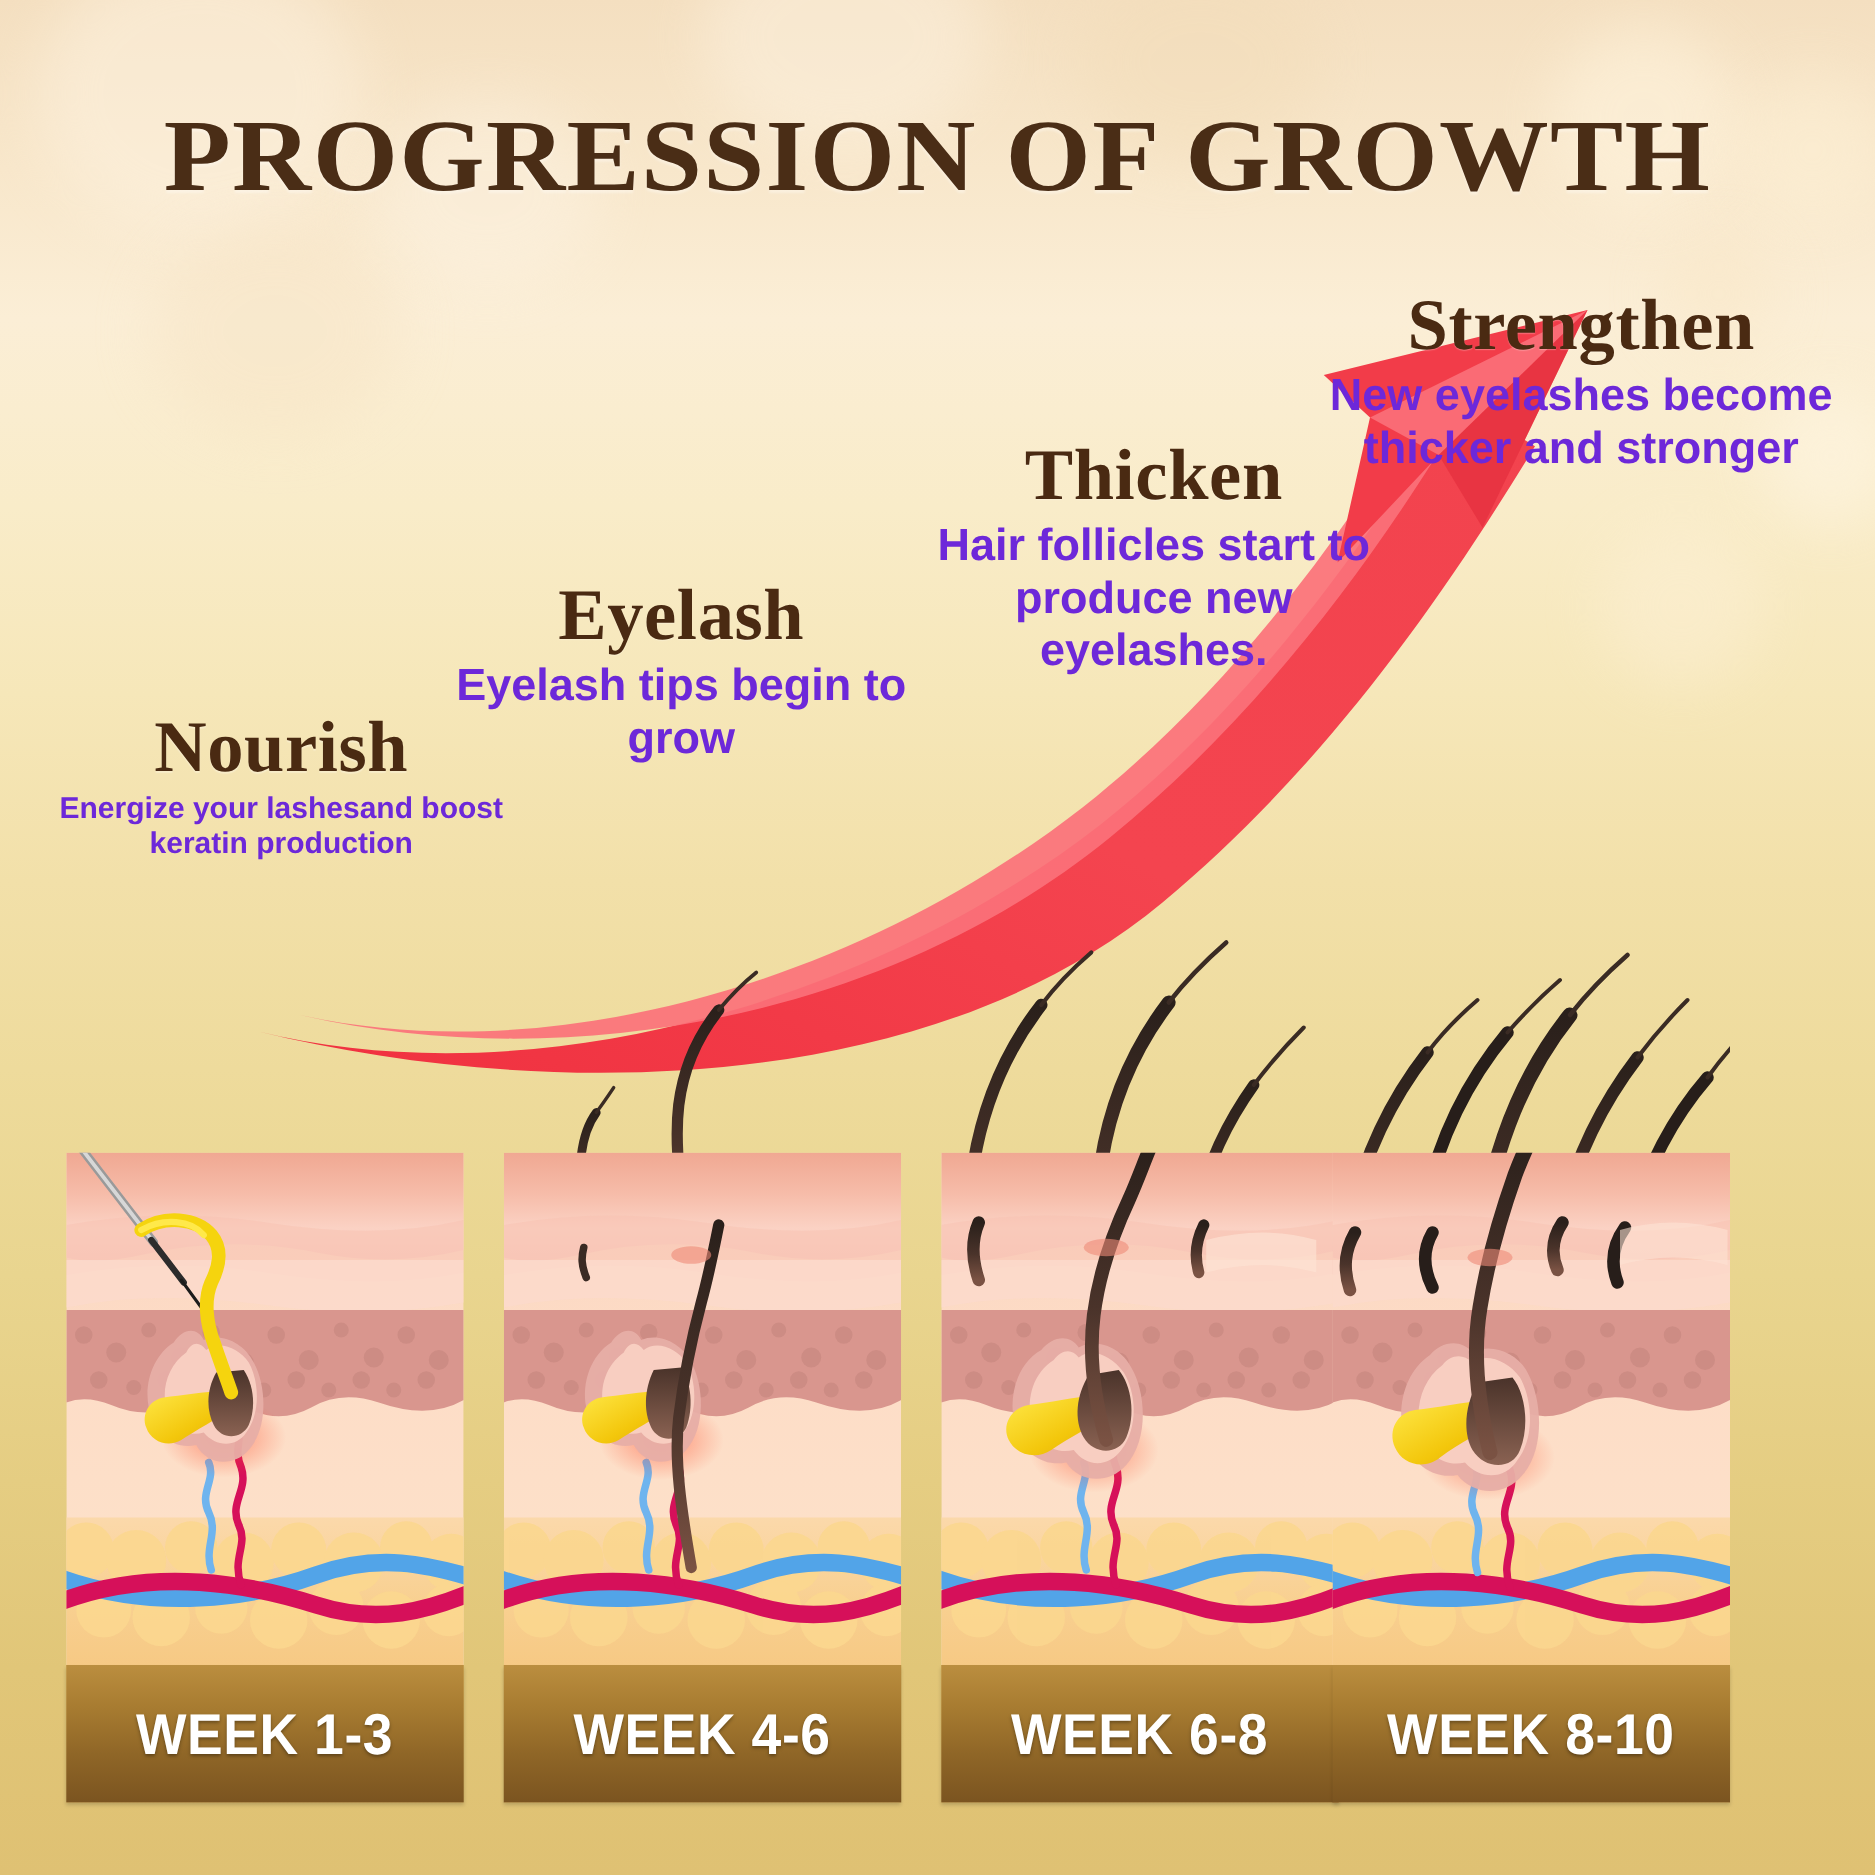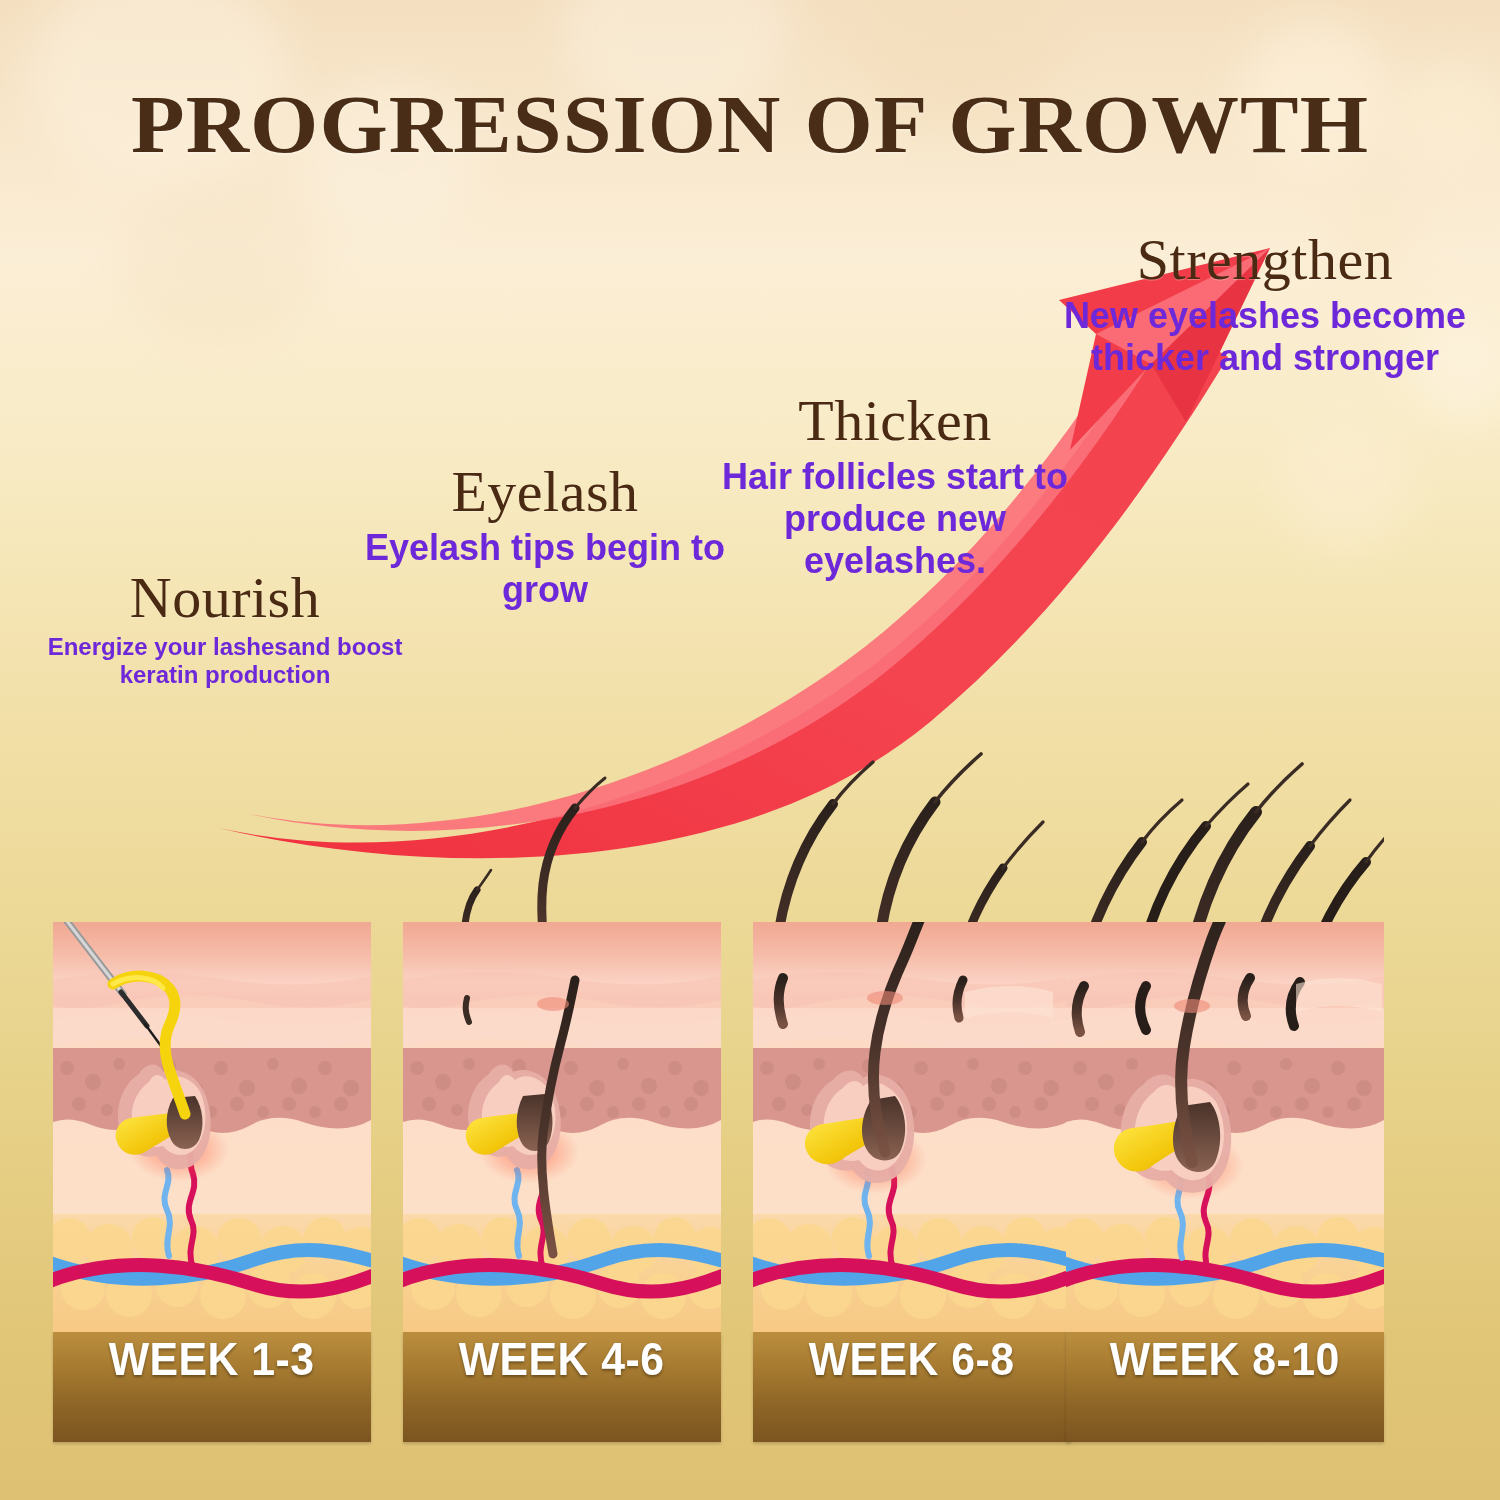--- a/index.html
+++ b/index.html
@@ -36,21 +36,21 @@
     color:#4a2d16;
     transform:scaleX(1.07);
     text-shadow:0 2px 2px rgba(255,255,255,.35);
     white-space:nowrap;
   }
 
   
   .step{position:absolute;text-align:center;}
   .step .hd{
     font-family:"Liberation Serif", serif;
-    font-weight:400;
+    font-weight:700;
     color:#4a2a12;
     letter-spacing:.5px;
     line-height:1.02;
     text-shadow:0 1px 1px rgba(255,255,255,.3);
   }
   .step .bd{
     font-family:"Liberation Sans", sans-serif;
     font-weight:600;
     color:#6d28d9;
     line-height:1.17;
@@ -58,41 +58,41 @@
   }
 
   #step-nourish{left:30px;top:568px;width:390px;}
   #step-nourish .hd{font-size:58px;}
   #step-nourish .bd{font-size:24px;}
 
   #step-lengthen{left:355px;top:462px;width:380px;}
   #step-lengthen .hd{font-size:58px;}
   #step-lengthen .bd{font-size:36px;}
 
-  #step-thicken{left:700px;top:350px;width:390px;margin-top:41px;}
+  #step-thicken{left:728px;top:350px;width:390px;}
   #step-thicken .hd{font-size:58px;}
   #step-thicken .bd{font-size:36px;}
 
   #step-strengthen{left:1055px;top:230px;width:420px;}
   #step-strengthen .hd{font-size:58px;}
   #step-strengthen .bd{font-size:36px;}
 
   
   .arrow-layer{position:absolute;left:0;top:0;width:1500px;height:1500px;}
 
   
   .panels{position:absolute;left:53px;top:922px;width:1369px;height:520px;}
   .panel{position:absolute;top:0;width:318px;height:520px;}
   .panel-clip{position:absolute;left:0;top:0;width:318px;height:410px;overflow:hidden;}
   .skin{position:absolute;left:0;top:0;width:318px;height:410px;}
   .weekbar{
     position:absolute;left:0;top:410px;width:318px;height:110px;
     background:linear-gradient(180deg,#bb8e3f 0%,#a87c31 30%,#8f6627 65%,#7b5420 100%);
     box-shadow:0 2px 3px rgba(0,0,0,.18);
-    display:flex;justify-content:center;
+    display:flex;align-items:center;justify-content:center;
   }
   .weekbar span{
     color:#fff;font-size:46px;font-weight:700;letter-spacing:.5px;
     transform:scaleX(.93);
     text-shadow:0 2px 3px rgba(0,0,0,.35);
     white-space:nowrap;
   }
   .hairs{position:absolute;left:0;top:-250px;width:318px;height:680px;pointer-events:none;}
 </style>
 </head>

